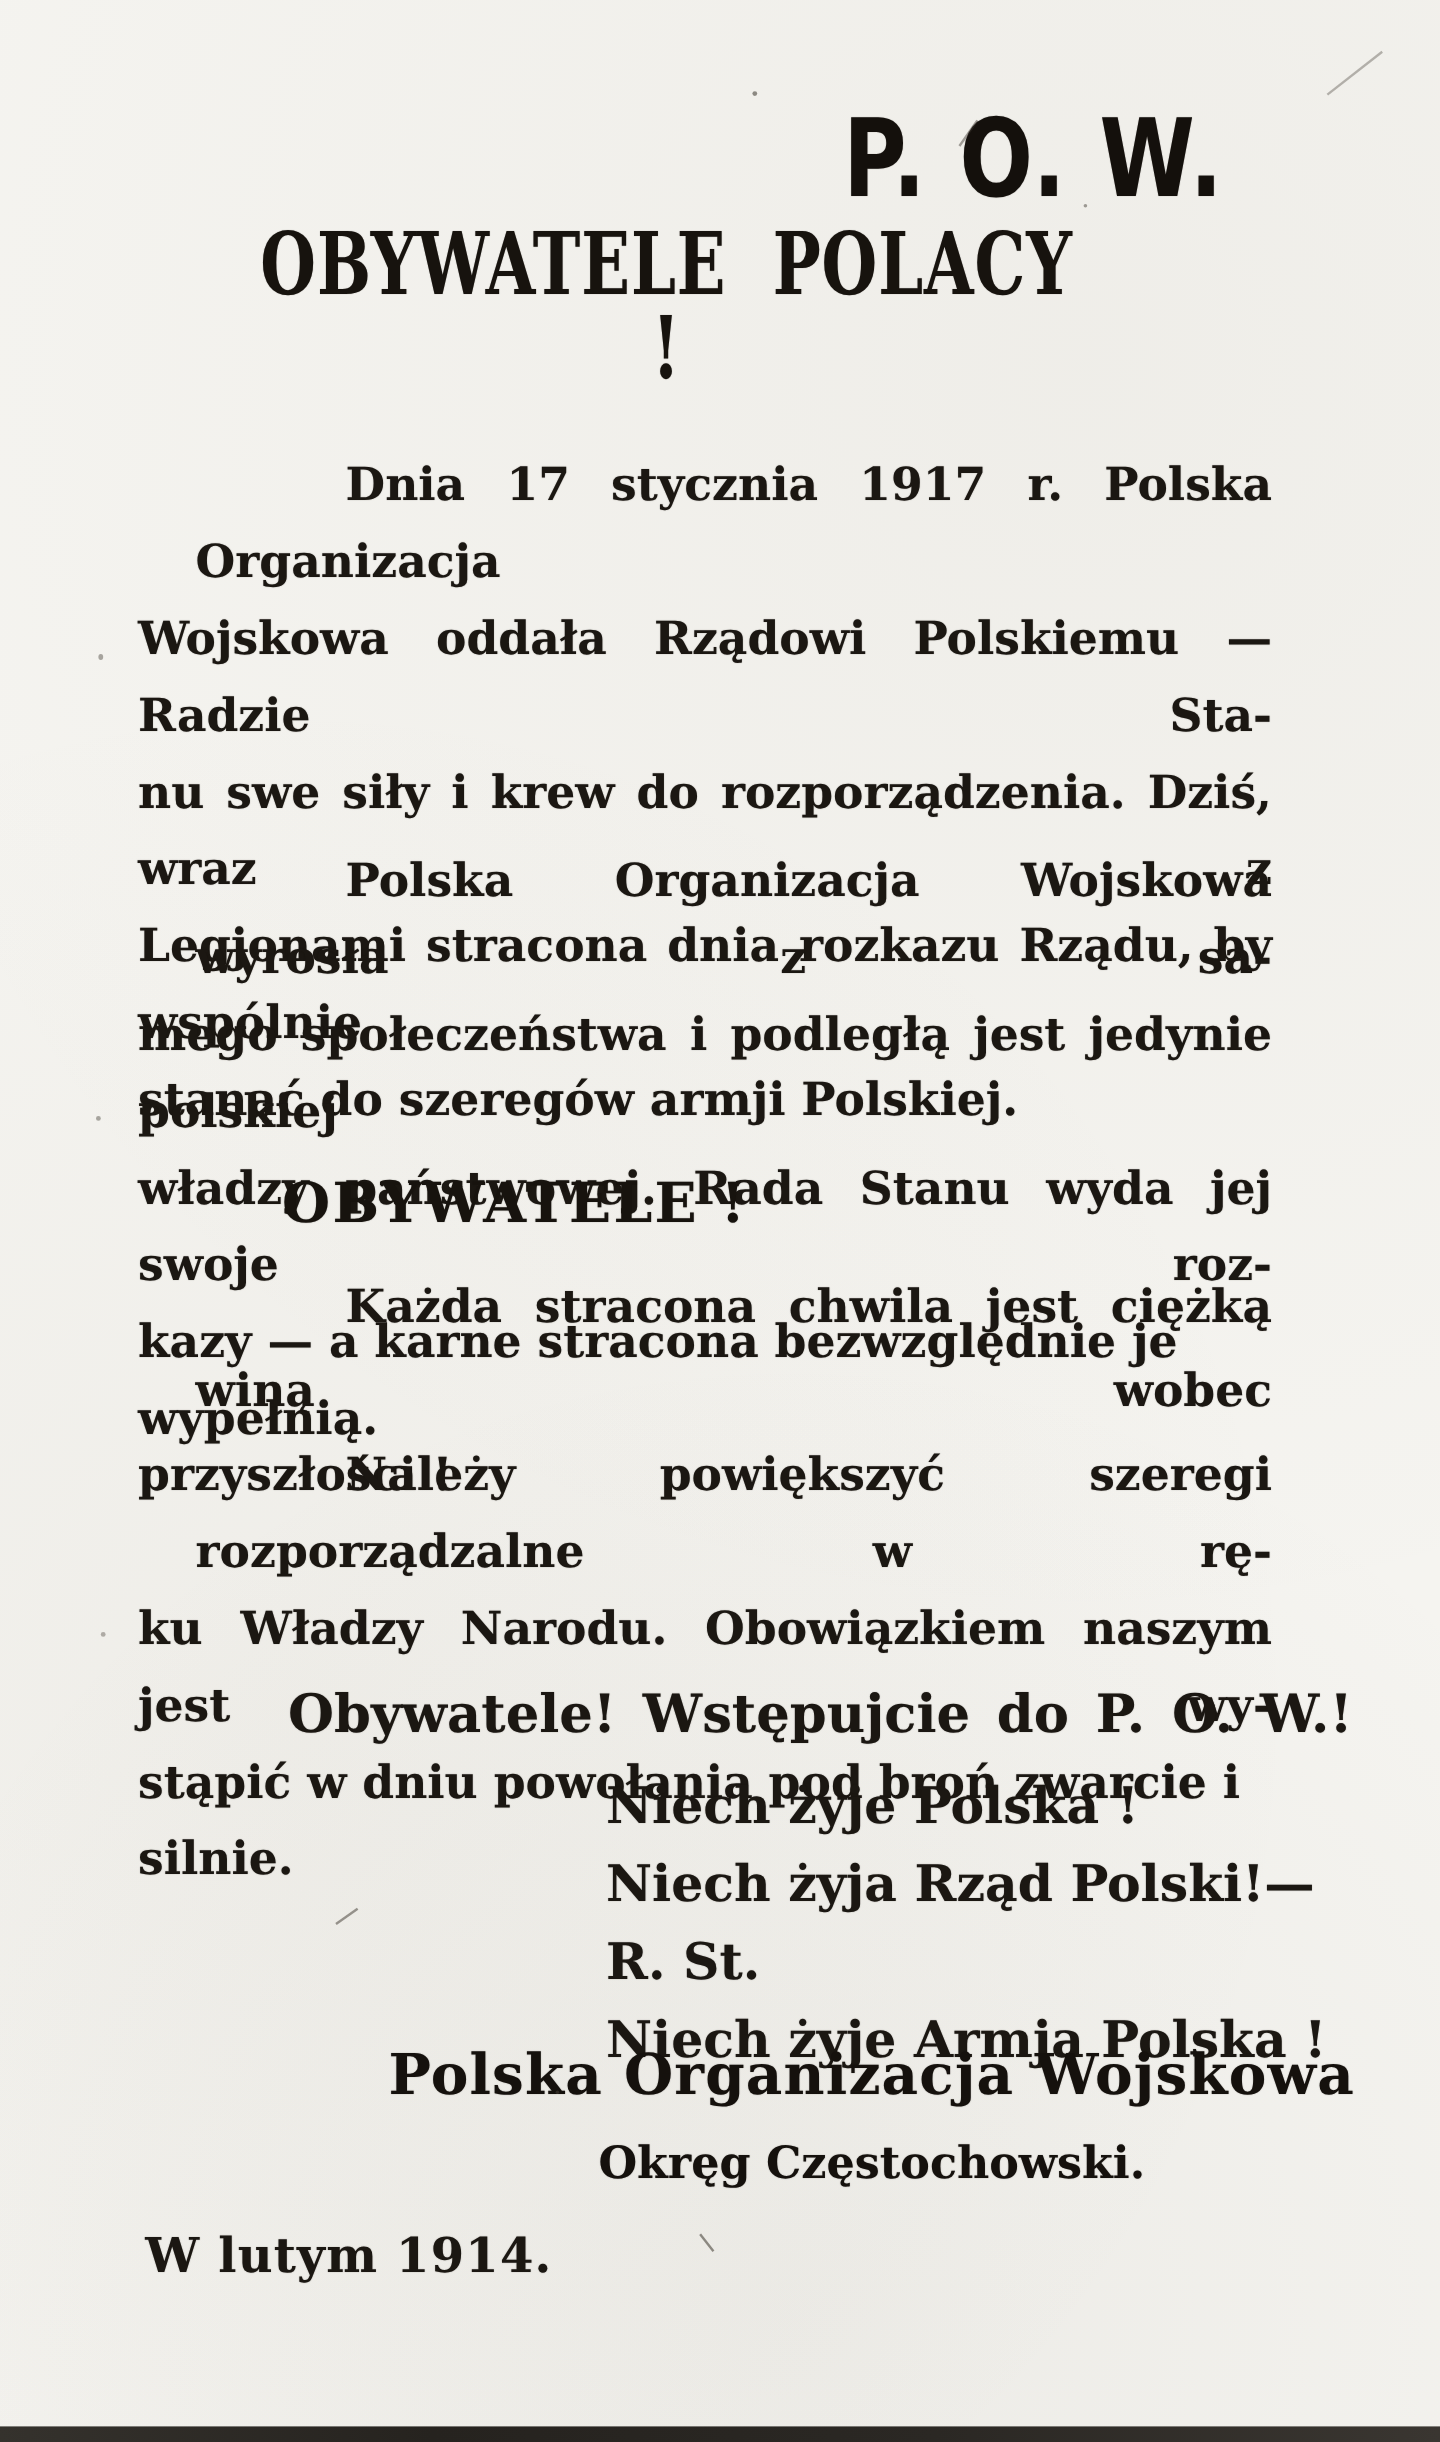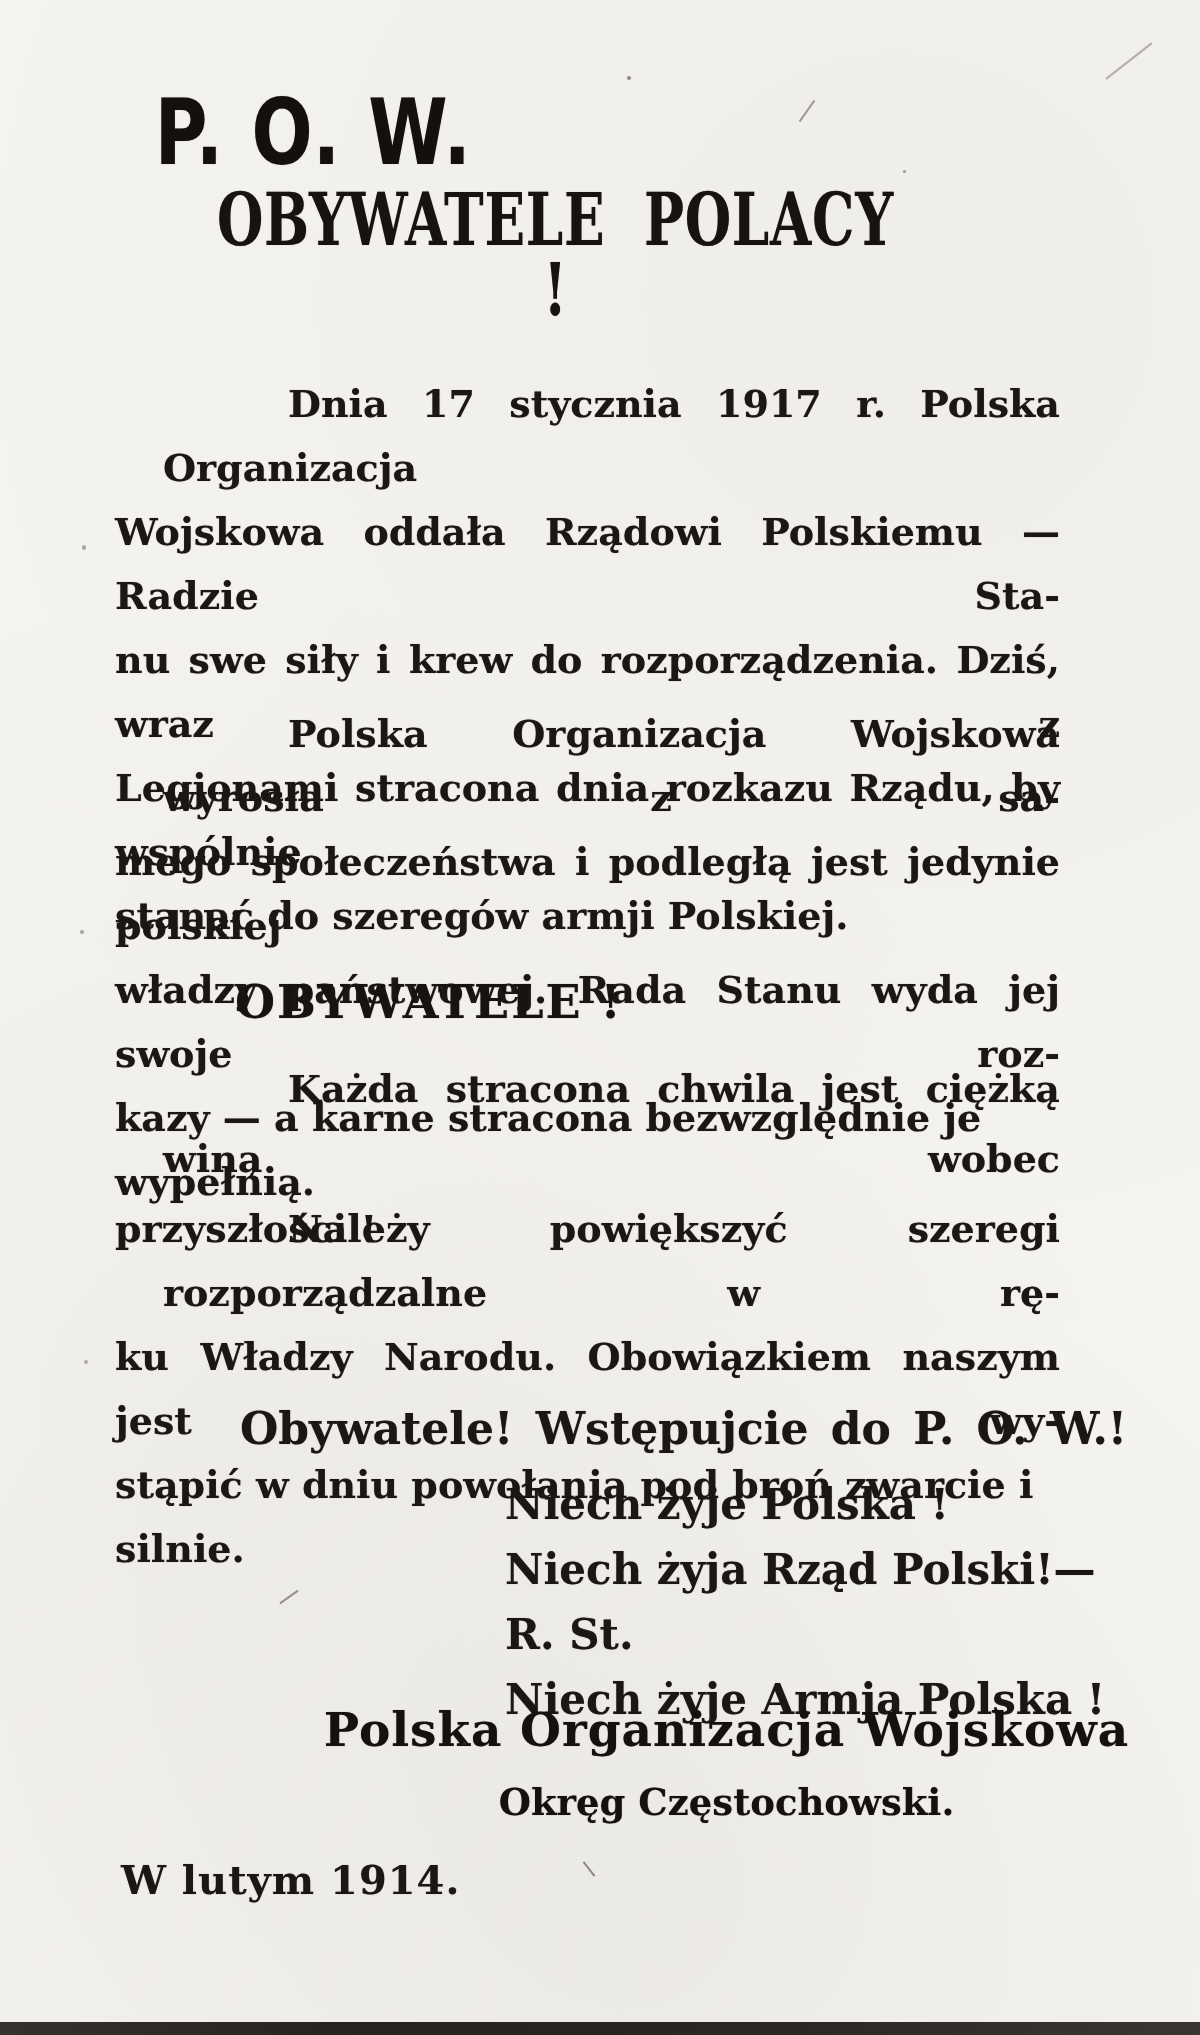--- a/index.html
+++ b/index.html
@@ -13,21 +13,21 @@
       radial-gradient(circle at 20% 70%, rgba(125,115,95,0.05), transparent 50%),
       radial-gradient(circle at 55% 95%, rgba(100,95,80,0.06), transparent 40%);
     overflow:hidden;
     font-family:"DejaVu Serif", serif;
     color:#1b1712;
   }
   .ink { text-shadow: 0 0 1px rgba(25,20,14,0.40); }
 
   .masthead {
     position:absolute; left:115px; top:83px; width:945px;
-    text-align:left;
+    text-align:right;
     font-family:"DejaVu Sans", sans-serif;
     font-weight:bold; font-size:90px; line-height:100px;
     color:#14100c;
   }
   .masthead .squeeze { display:inline-block; transform:scaleX(0.80); transform-origin:50% 50%; letter-spacing:2px; }
 
   .headline {
     position:absolute; left:83px; top:185px; width:945px;
     text-align:center;
     font-weight:bold; font-size:72px; line-height:70px;

